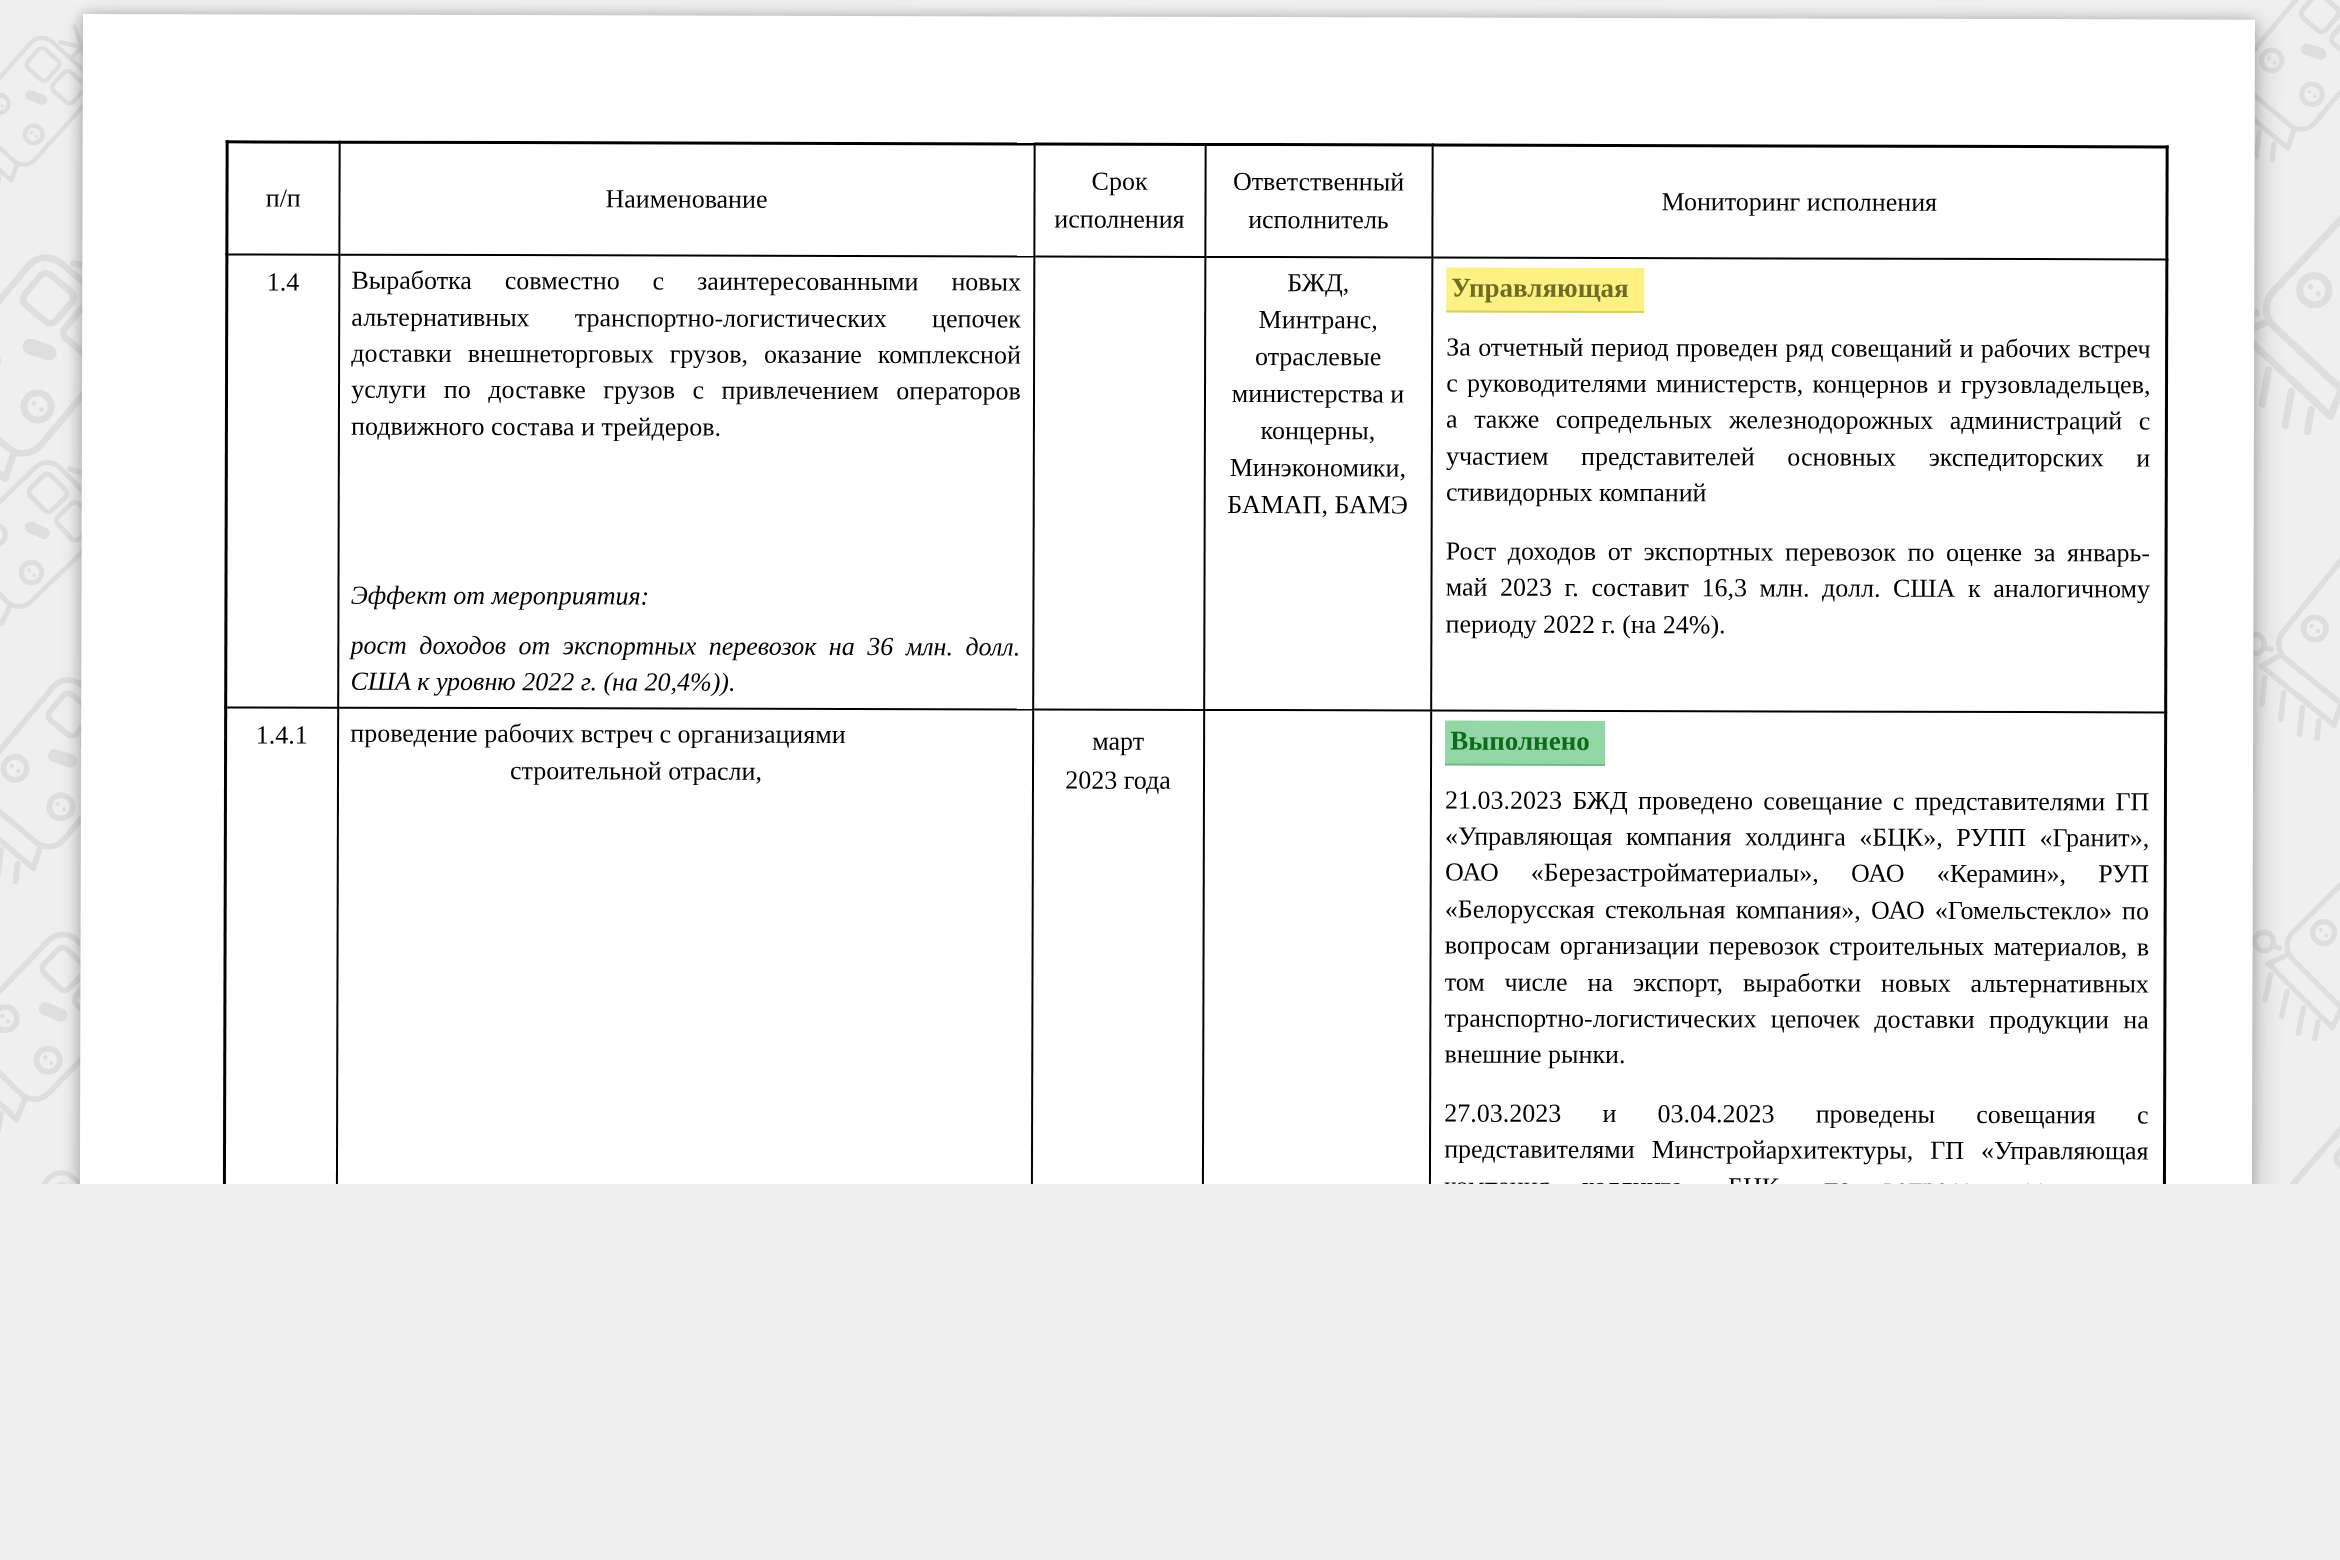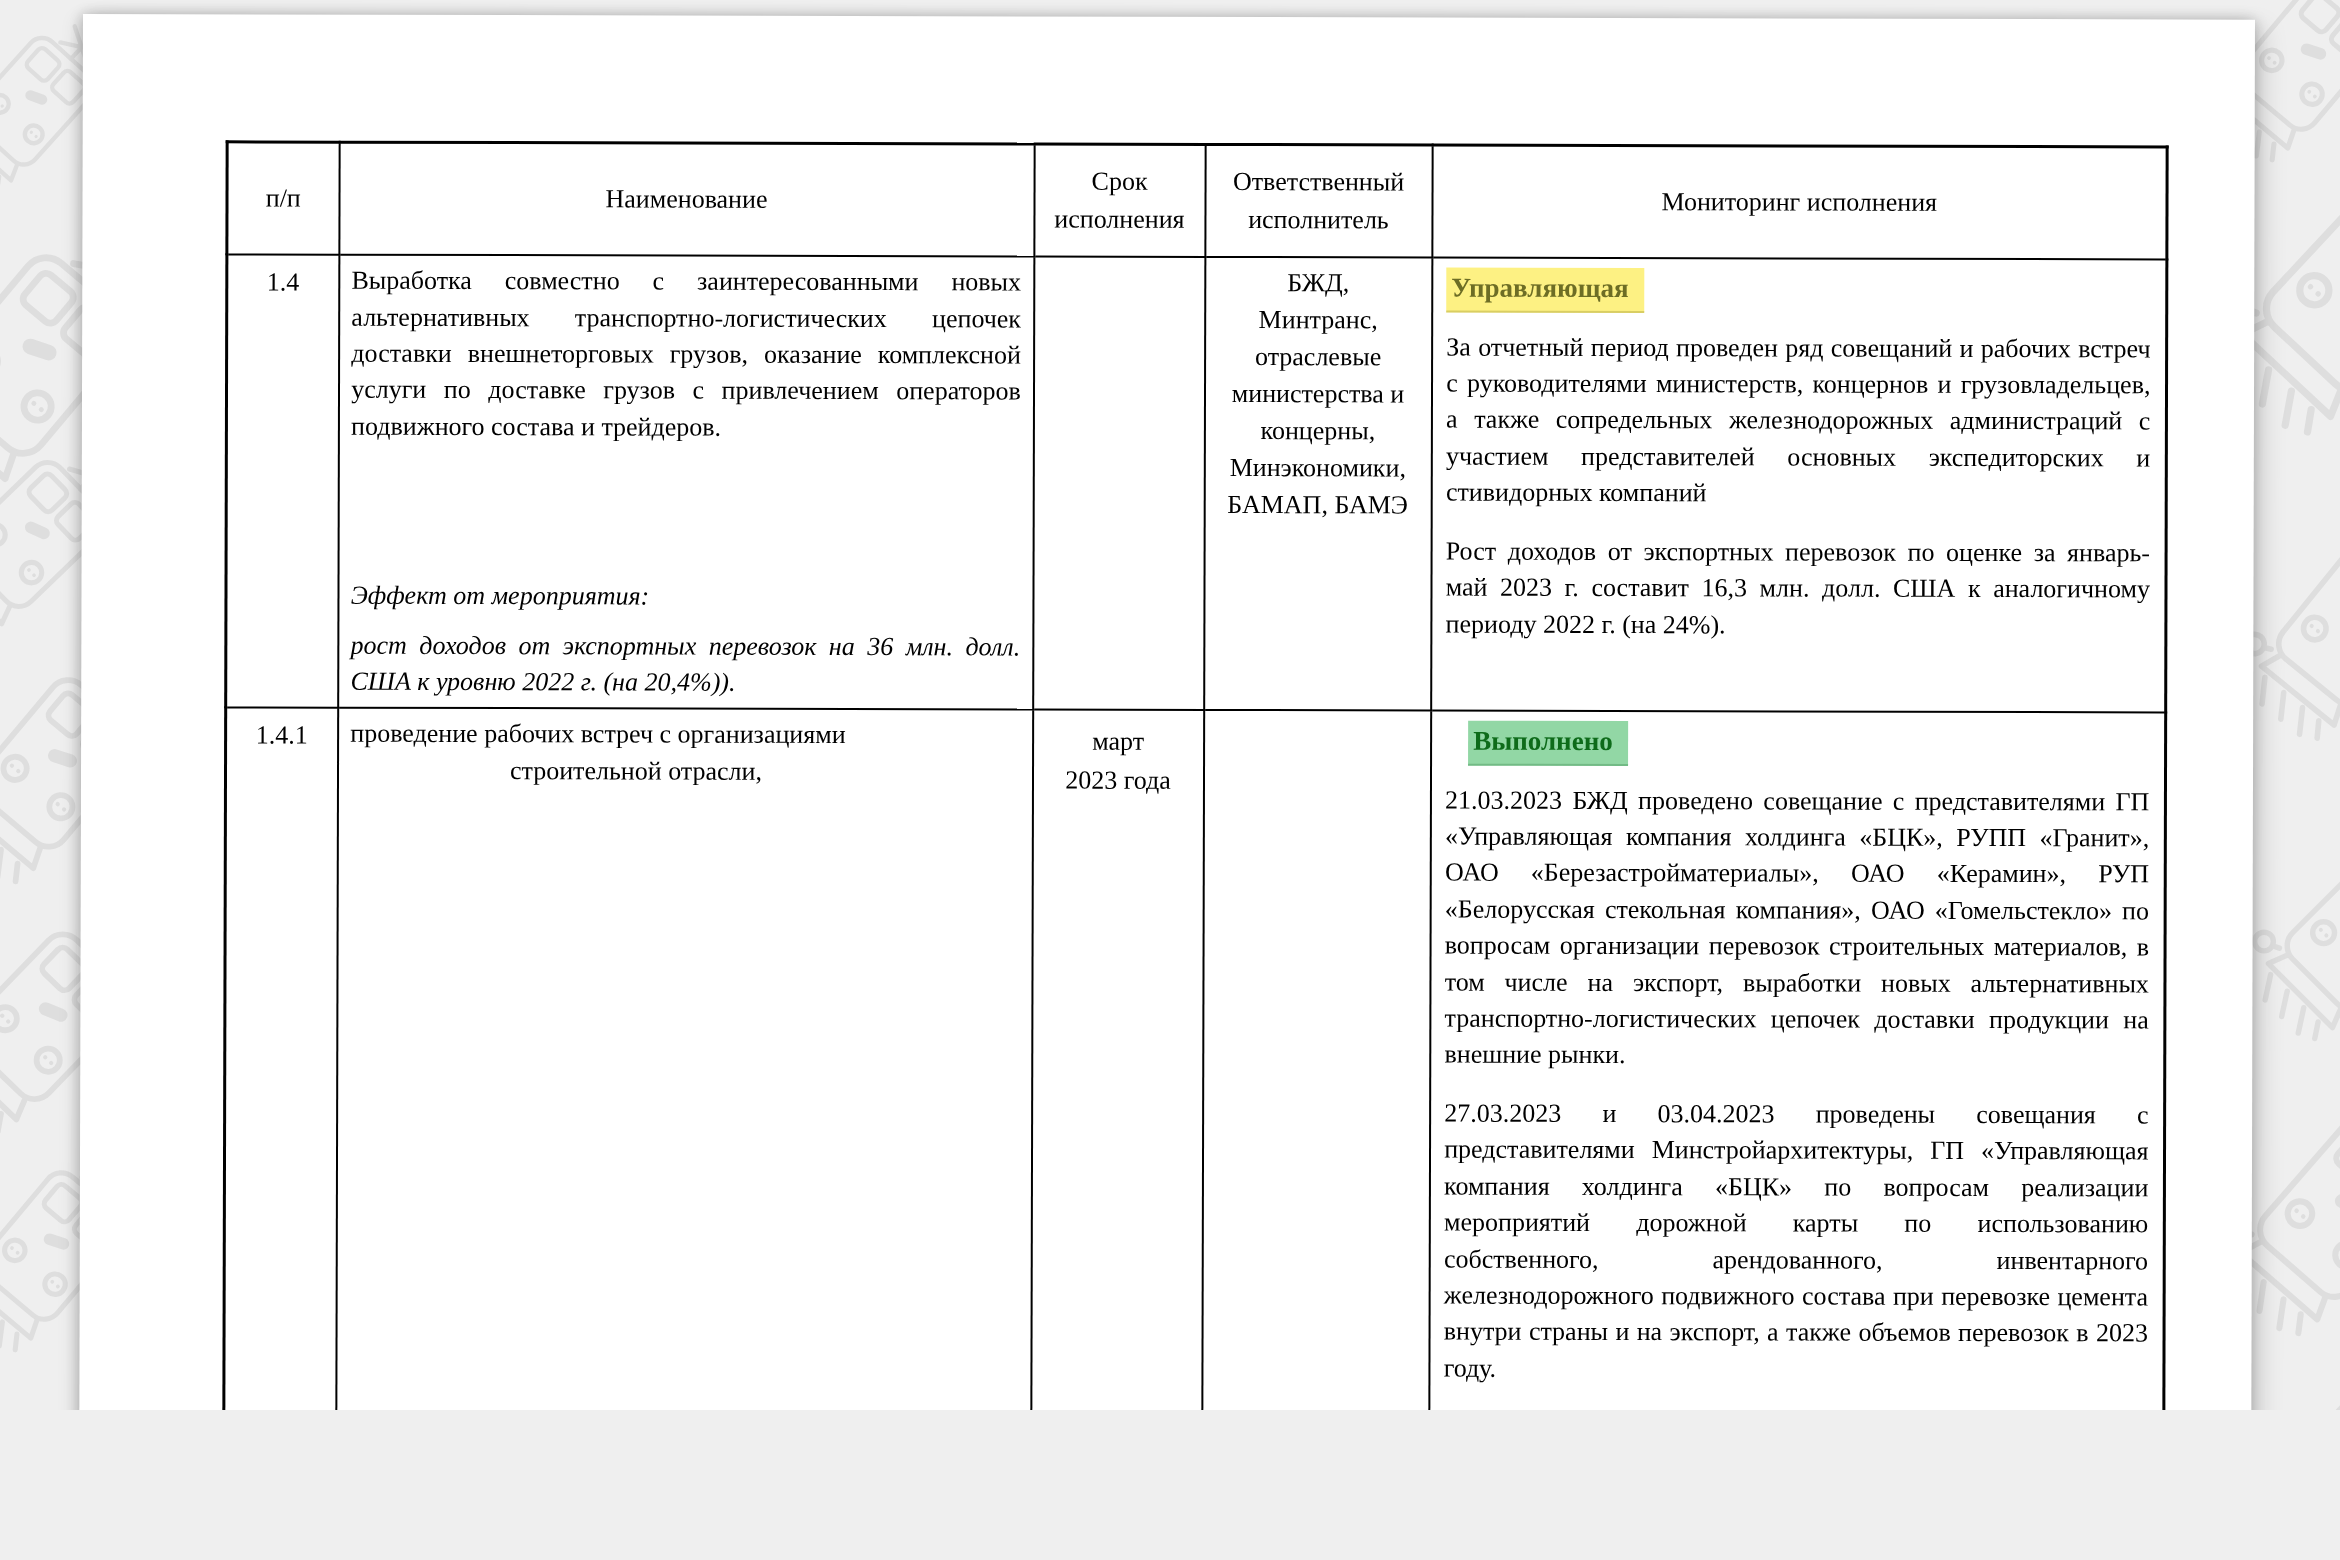--- a/index.html
+++ b/index.html
@@ -2,21 +2,21 @@
 <html><head>
 <meta charset="utf-8">
 <style>
   html, body { margin: 0; padding: 0; }
   body {
     width: 2341px; height: 1560px; overflow: hidden;
     background: #efefef;
     font-family: "Liberation Serif", "DejaVu Serif", serif;
     color: #000;
   }
-  .canvas { position: relative; width: 2341px; height: 1410px; overflow: hidden; }
+  .canvas { position: relative; width: 2341px; height: 1184px; overflow: hidden; }
 
   
   .doodle { position: absolute; opacity: 0.85; }
   .doodle use { color: #dcdcdc; }
 
   
   .page {
     position: absolute; left: 83px; top: 13.7px; width: 2172px; height: 1531px;
     background: #ffffff;
     transform: rotate(0.15deg); transform-origin: top left;
@@ -50,21 +50,20 @@
     display: inline-block; font-weight: bold; font-size: 27px;
     padding: 2px 15.6px 2.9px 4.9px; margin: 2px 0 16.6px 0;
   }
   .badge-yellow {
     background: #fdf183; color: #6d6d25;
     border-bottom: 2.9px solid rgba(150,140,40,0.35);
   }
   .badge-green {
     background: #92d7a5; color: #0e6b1a;
     border-bottom: 2.9px solid rgba(40,120,60,0.30);
-    margin-left: 23px;
   }
   .para { margin-top: 0; }
   .para + .para { margin-top: 22.4px; }
 </style>
 </head>
 <body>
 
 <div class="canvas">
 
   <svg width="0" height="0" style="position:absolute" aria-hidden="true">

